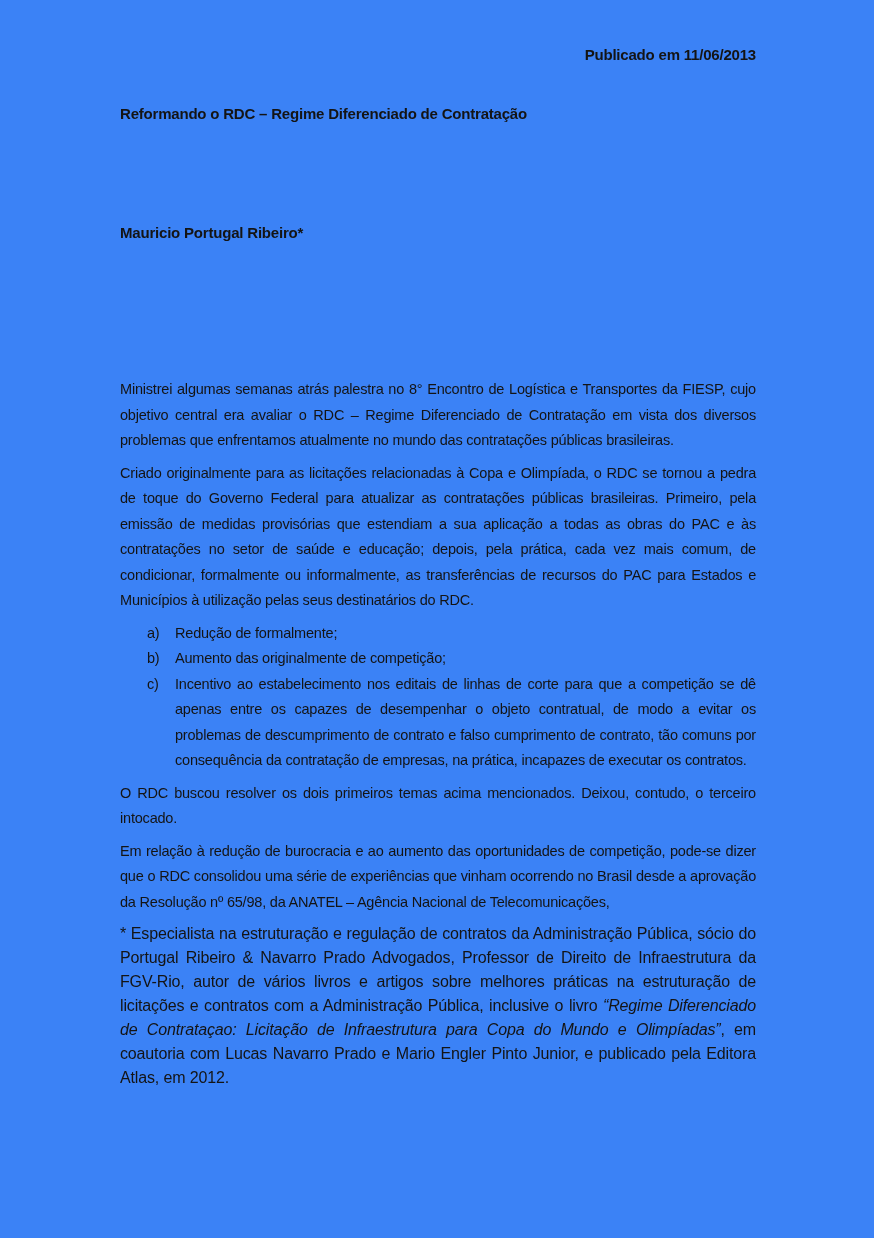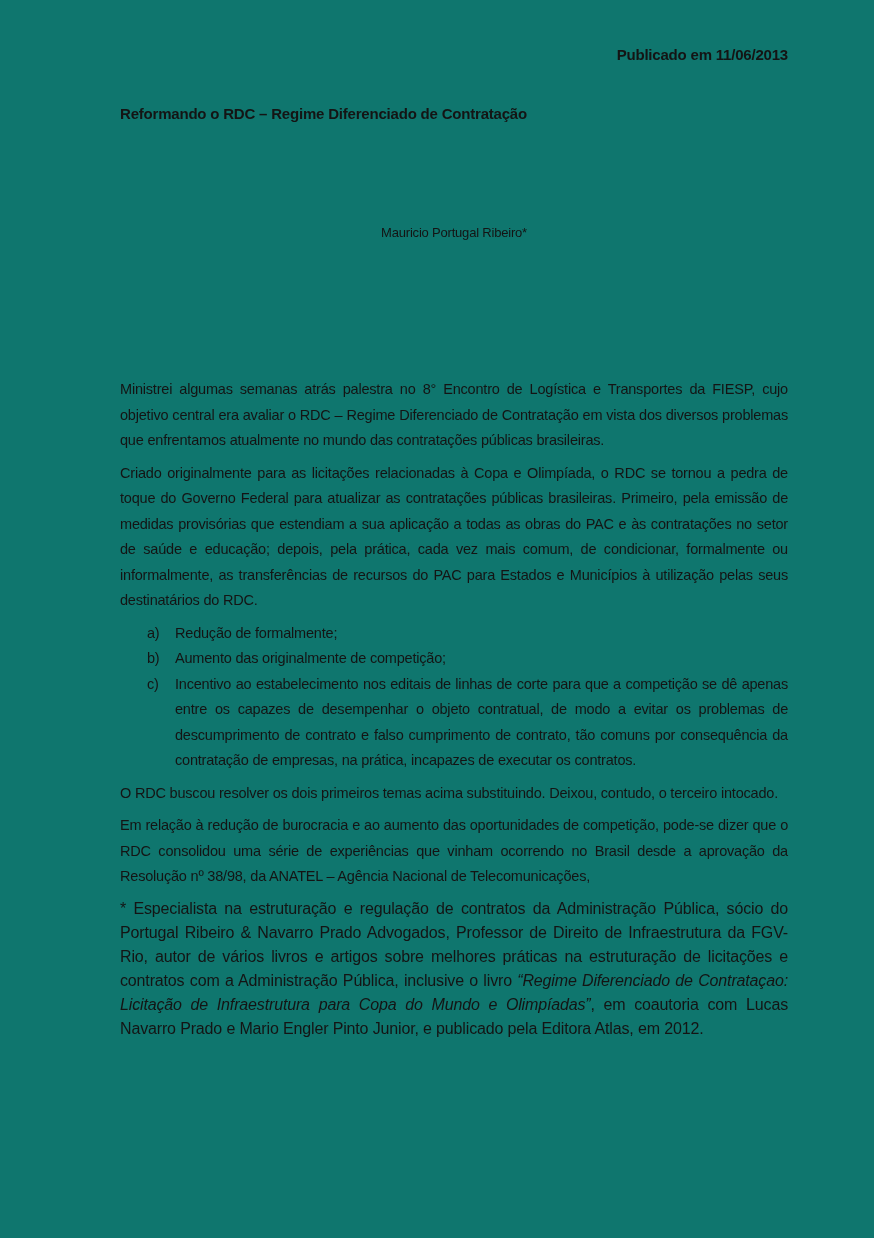--- a/index.html
+++ b/index.html
@@ -5,46 +5,46 @@
   html, body {
     margin: 0;
     padding: 0;
     background: #ffffff;
   }
   .page {
     position: relative;
     width: 874px;
     min-height: 1238px;
     margin: 0 auto;
-    background: #0f766e;
+    background: #3b82f6;
     box-sizing: border-box;
-    padding: 42px 86px 30px 120px;
+    padding: 42px 118px 30px 120px;
     font-family: "Liberation Sans", "DejaVu Sans", sans-serif;
     font-size: 14.5px;
     line-height: 25.5px;
     letter-spacing: -0.2px;
     color: #141414;
   }
   .pub-date {
     text-align: right;
     font-weight: bold;
     font-size: 15px;
   }
   .doc-title {
     margin: 36px 0 0 0;
     text-align: left;
     font-weight: bold;
     font-size: 15px;
     line-height: 20px;
   }
   .author {
     margin-top: 96px;
-    text-align: center;
-    font-weight: normal;
-    font-size: 13px;
+    text-align: left;
+    font-weight: bold;
+    font-size: 15px;
   }
   .body-text {
     margin-top: 132px;
   }
   .body-text p {
     margin: 0 0 7px 0;
     text-align: justify;
   }
   .abc-list {
     list-style: none;
@@ -102,23 +102,23 @@
       <li>
         <span class="li-label">b)</span>
         <span class="li-text">Aumento das originalmente de competição;</span>
       </li>
       <li>
         <span class="li-label">c)</span>
         <span class="li-text">Incentivo ao estabelecimento nos editais de linhas de corte para que a competição se dê apenas entre os capazes de desempenhar o objeto contratual, de modo a evitar os problemas de descumprimento de contrato e falso cumprimento de contrato, tão comuns por consequência da contratação de empresas, na prática, incapazes de executar os contratos.</span>
       </li>
     </ol>
 
-    <p>O RDC buscou resolver os dois primeiros temas acima substituindo. Deixou, contudo, o terceiro intocado.</p>
+    <p>O RDC buscou resolver os dois primeiros temas acima mencionados. Deixou, contudo, o terceiro intocado.</p>
 
-    <p>Em relação à redução de burocracia e ao aumento das oportunidades de competição, pode-se dizer que o RDC consolidou uma série de experiências que vinham ocorrendo no Brasil desde a aprovação da Resolução nº 38/98, da ANATEL – Agência Nacional de Telecomunicações,</p>
+    <p>Em relação à redução de burocracia e ao aumento das oportunidades de competição, pode-se dizer que o RDC consolidou uma série de experiências que vinham ocorrendo no Brasil desde a aprovação da Resolução nº 65/98, da ANATEL – Agência Nacional de Telecomunicações,</p>
 
   </div>
 
   <div class="footnote">
     <span>* Especialista na estruturação e regulação de contratos da Administração Pública, sócio do Portugal Ribeiro &amp; Navarro Prado Advogados, Professor de Direito de Infraestrutura da FGV-Rio, autor de vários livros e artigos sobre melhores práticas na estruturação de licitações e contratos com a Administração Pública, inclusive o livro </span><em>“Regime Diferenciado de Contrataçao: Licitação de Infraestrutura para Copa do Mundo e Olimpíadas”</em><span>, em coautoria com Lucas Navarro Prado e Mario Engler Pinto Junior, e publicado pela Editora Atlas, em 2012.</span>
   </div>
 
 </div>
 
 </body></html>

